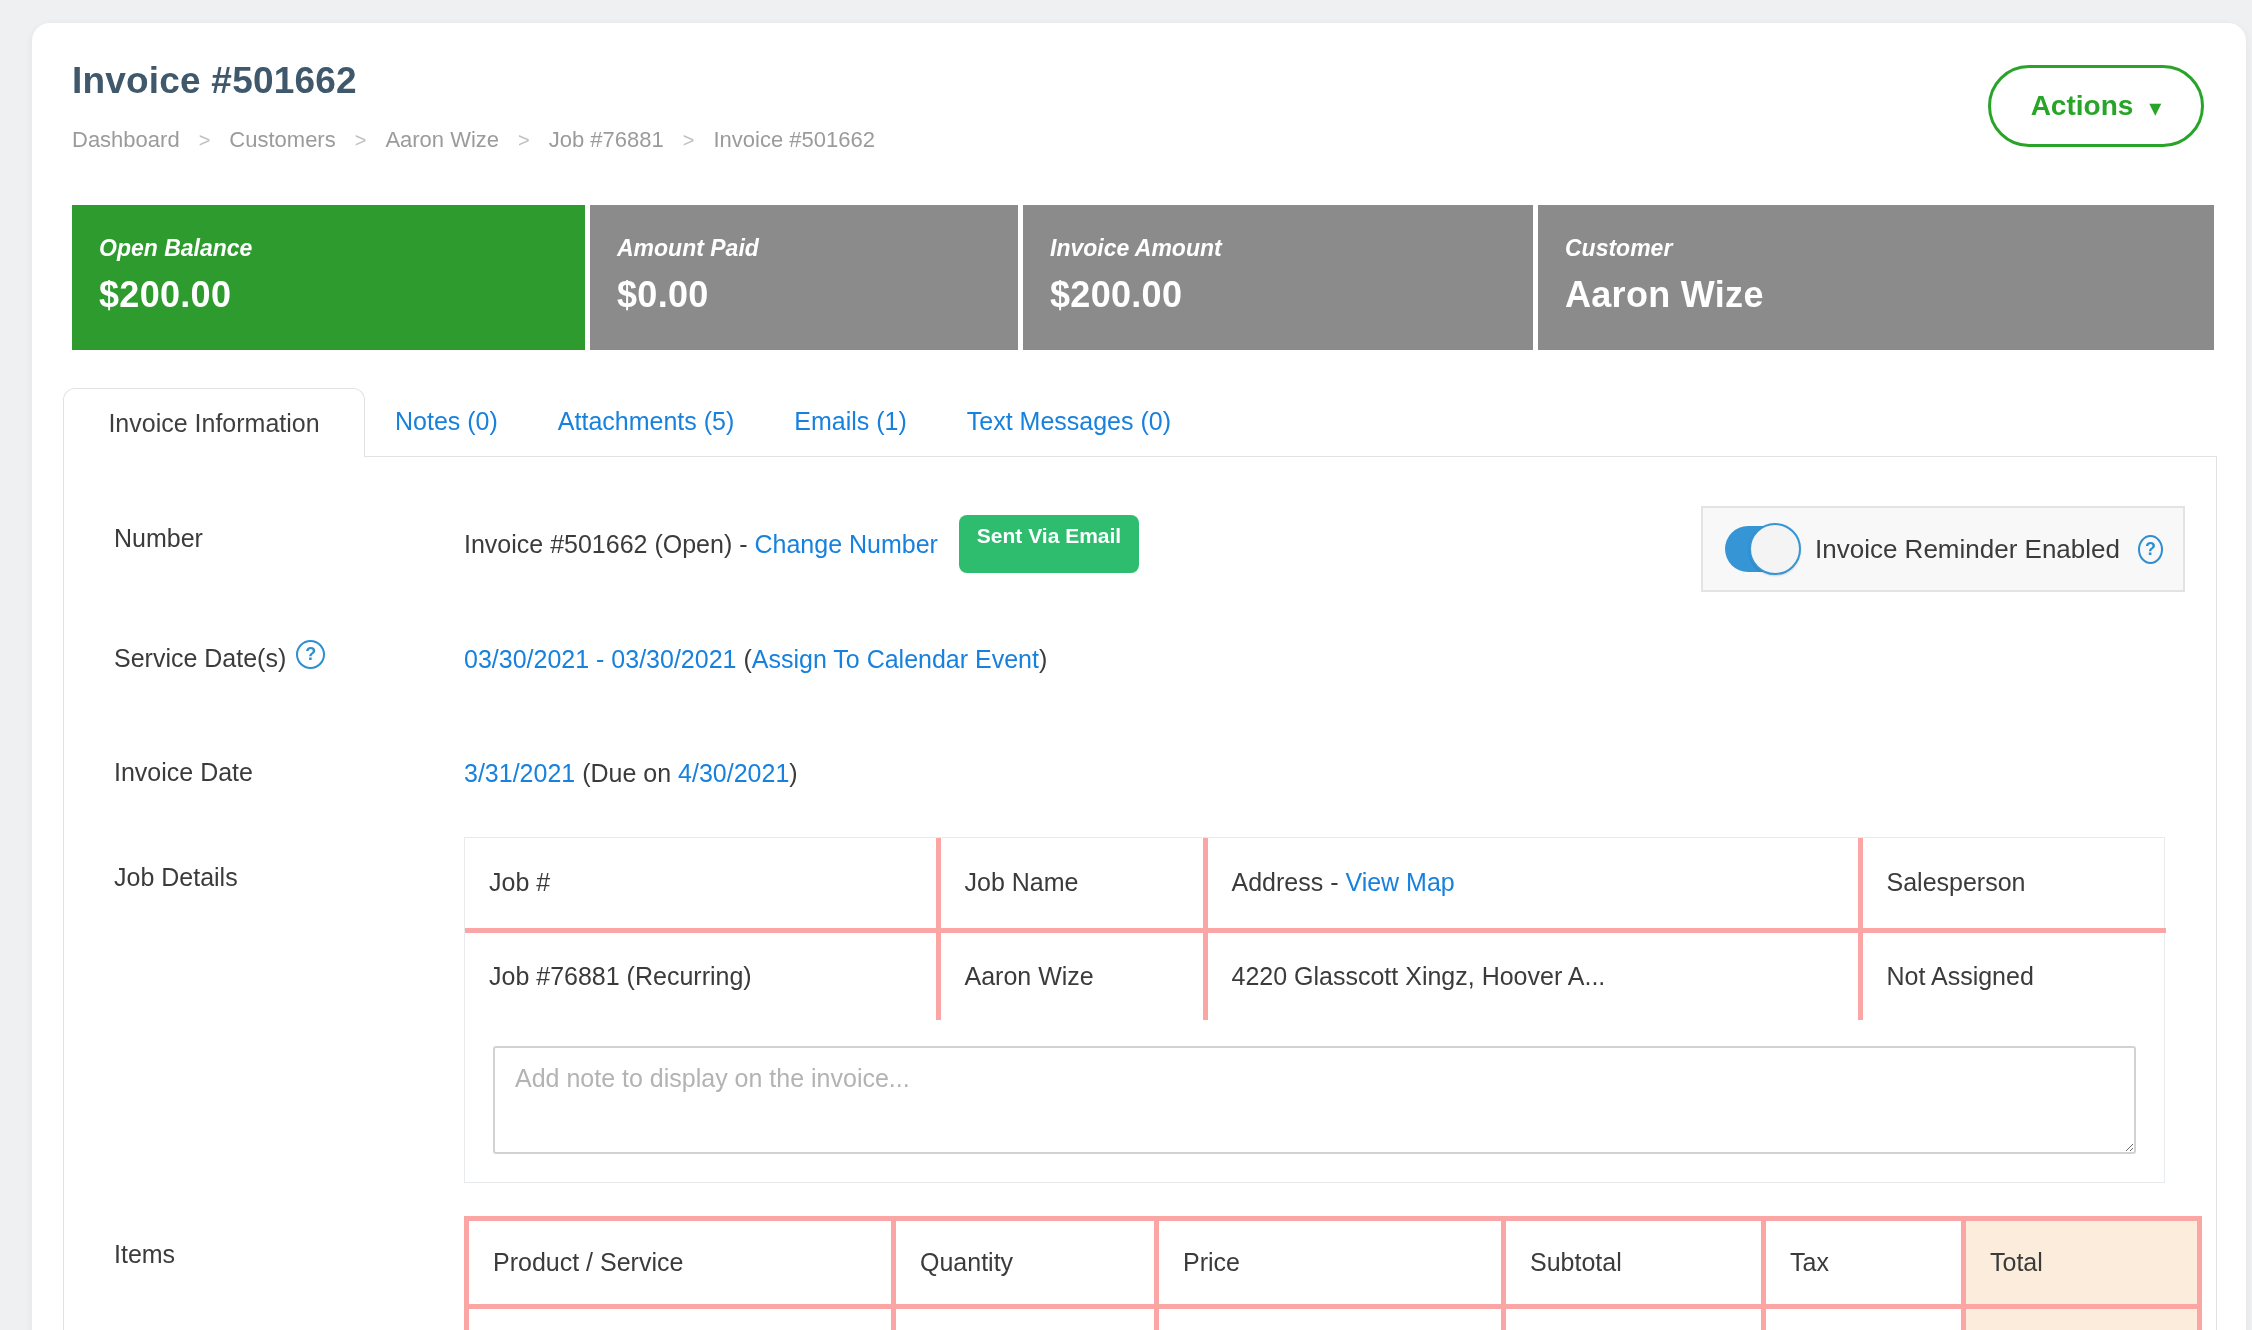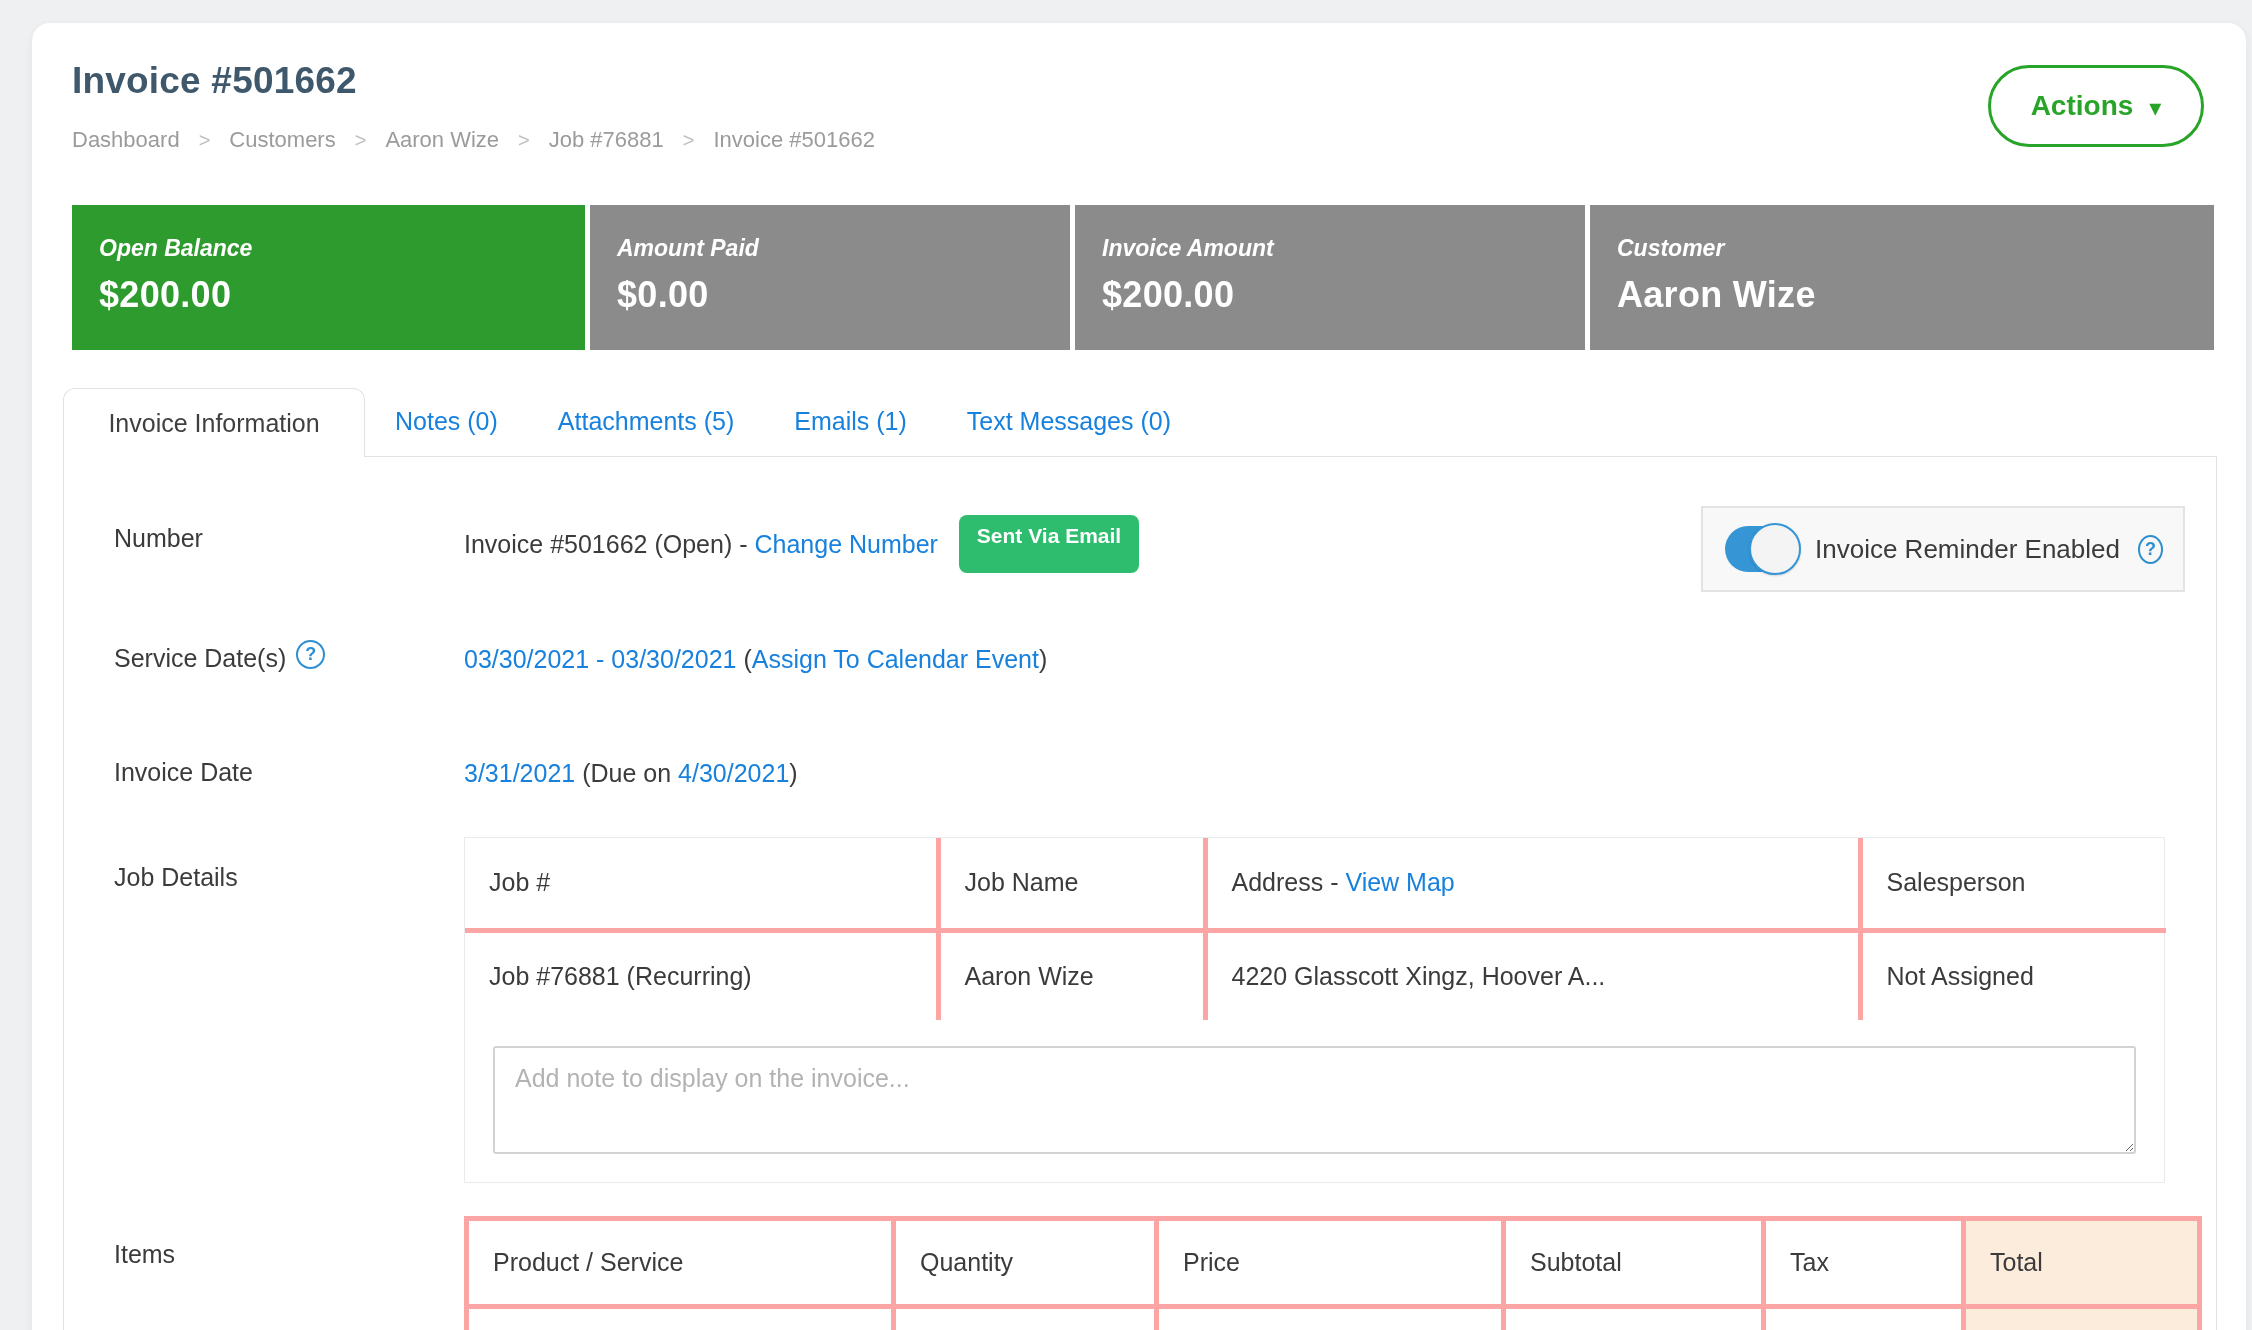--- a/index.html
+++ b/index.html
@@ -22,21 +22,21 @@
   .actions-btn{position:absolute;top:42px;right:42px;width:216px;height:82px;background:#fff;
         border:3px solid var(--action-green);border-radius:44px;display:flex;align-items:center;
         justify-content:center;gap:16px;color:var(--action-green);font-size:28px;font-weight:600;cursor:pointer;}
   .caret{font-size:24px;line-height:1;transform:translateY(2px);}
   
   .stats{display:flex;gap:5px;margin:50px 32px 0 40px;height:145px;}
   .stat{background:var(--stat-gray);color:#fff;padding:30px 0 0 27px;}
   .stat.green{background:var(--stat-green);}
   .stat-label{font-size:23px;font-style:italic;font-weight:600;}
   .stat-value{font-size:36px;font-weight:700;margin-top:12px;letter-spacing:.3px;}
-  .stat.w1{width:513px;} .stat.w2{width:480px;} .stat.w3{width:510px;} .stat.w4{flex:1;}
+  .stat.w1{width:513px;} .stat.w2{width:428px;} .stat.w3{width:510px;} .stat.w4{flex:1;}
   
   .tabs{display:flex;align-items:flex-start;margin:38px 29px 0 31px;height:68px;}
   .tab{font-size:25px;color:var(--link-blue);padding:0 30px;line-height:66px;cursor:pointer;white-space:nowrap;}
   .tab.active{width:302px;padding:0;text-align:center;color:#3f3f3f;background:#fff;
         border:1px solid #dfe3e6;border-bottom:none;border-radius:12px 12px 0 0;height:69px;
         line-height:69px;margin-bottom:-1px;position:relative;z-index:2;cursor:default;}
   
   .panel{position:relative;margin:0 29px 0 31px;border:1px solid #dfe3e6;padding:60px 0 220px 0;background:#fff;}
   .row{display:flex;align-items:flex-start;padding-left:50px;}
   .row-label{flex:0 0 350px;font-size:25px;color:#3b3b3b;padding-top:7px;}

